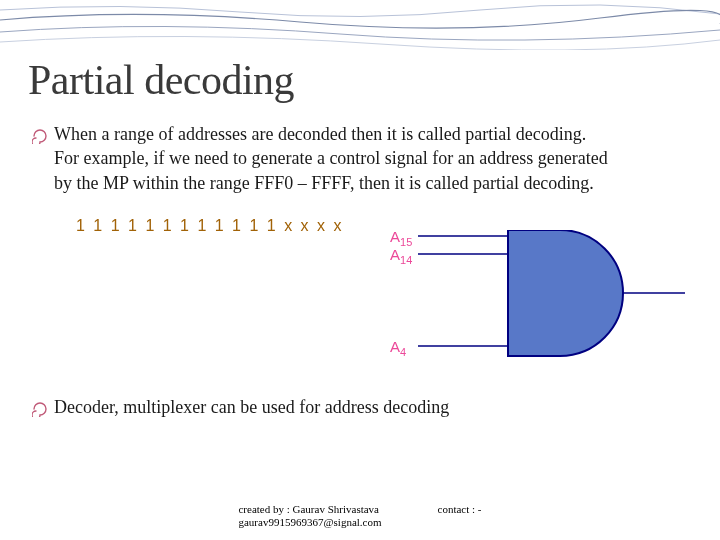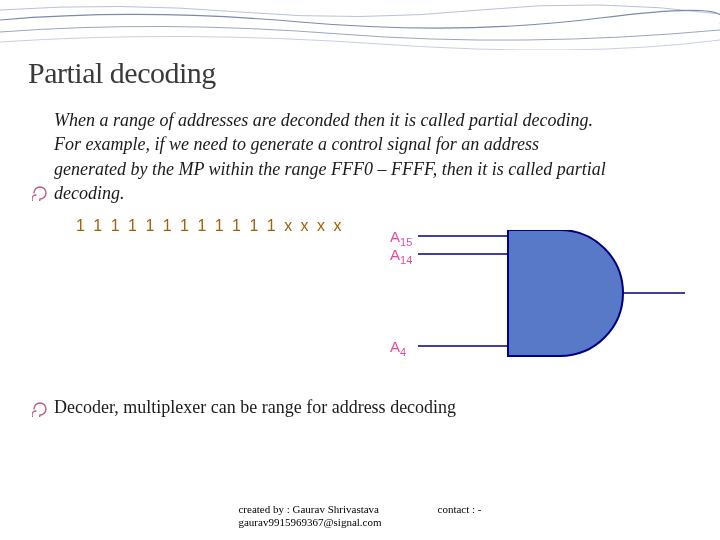--- a/index.html
+++ b/index.html
@@ -16,32 +16,31 @@
     height: 50px;
     overflow: hidden;
   }
   .top-decoration svg { display: block; }
   .slide {
     position: absolute;
     top: 0; left: 0; right: 0; bottom: 0;
     padding: 56px 28px 0 28px;
   }
   .title {
-    font-size: 30px;
+    font-size: 42px;
     font-weight: 400;
     color: #3a3a3a;
     margin-bottom: 18px;
     letter-spacing: -0.5px;
   }
   .bullet-block {
     display: flex;
-    align-items: flex-end;
+    align-items: flex-start;
     margin-left: 4px;
-    margin-bottom: 12px;
-    font-style: italic;
+    margin-bottom: 22px;
   }
   .bullet-icon {
     flex: 0 0 auto;
     margin-top: 6px;
     margin-right: 6px;
   }
   .bullet-text {
     font-size: 18px;
     line-height: 1.35;
     color: #1a1a1a;
@@ -140,21 +139,21 @@
       <line x1="233" y1="63" x2="295" y2="63" stroke="#000080" stroke-width="1.6"></line>
     </svg>
   </div>
 
   <div class="second-bullet">
     <span class="bullet-icon">
       <svg width="16" height="16" viewBox="0 0 16 16">
         <path d="M2 8 a6 6 0 1 1 6 6 a4 4 0 1 1 -4 -4" fill="none" stroke="#c05a78" stroke-width="1.4" stroke-linecap="round"></path>
       </svg>
     </span>
-    <div class="bullet-text">Decoder, multiplexer can be range for address decoding</div>
+    <div class="bullet-text">Decoder, multiplexer can be used for address decoding</div>
   </div>
 
   <div class="footer">
     <div class="footer-left">
       <div>created by : Gaurav Shrivastava</div>
       <div>gaurav9915969367@signal.com</div>
     </div>
     <div class="footer-right">contact : -</div>
   </div>
 

